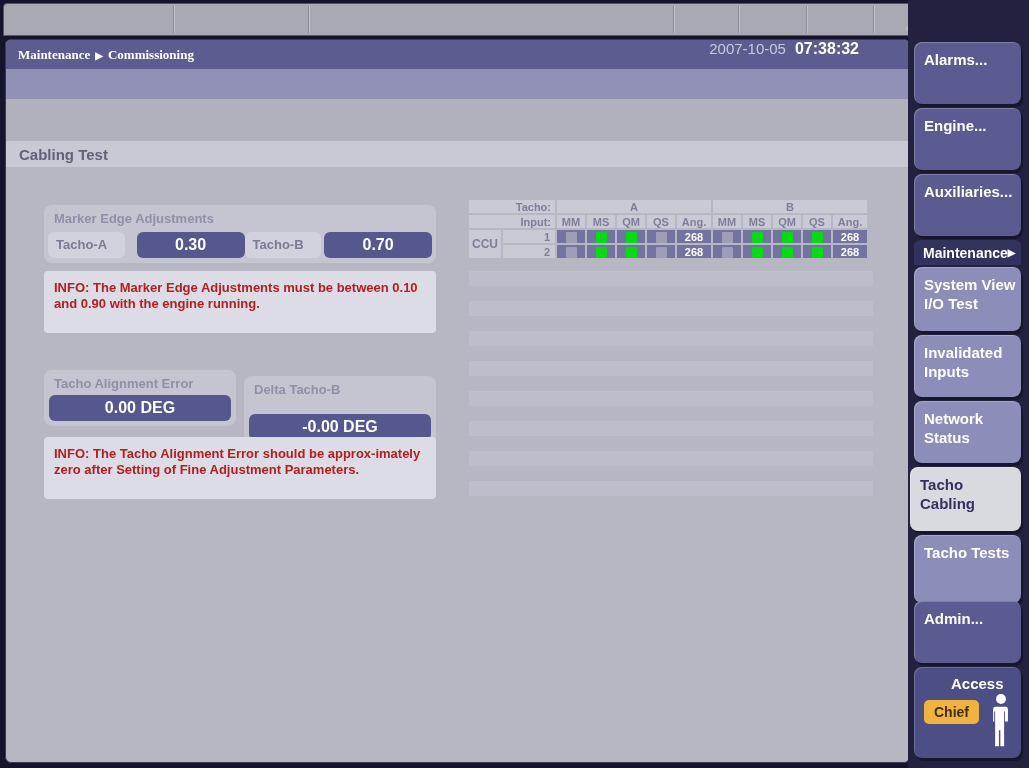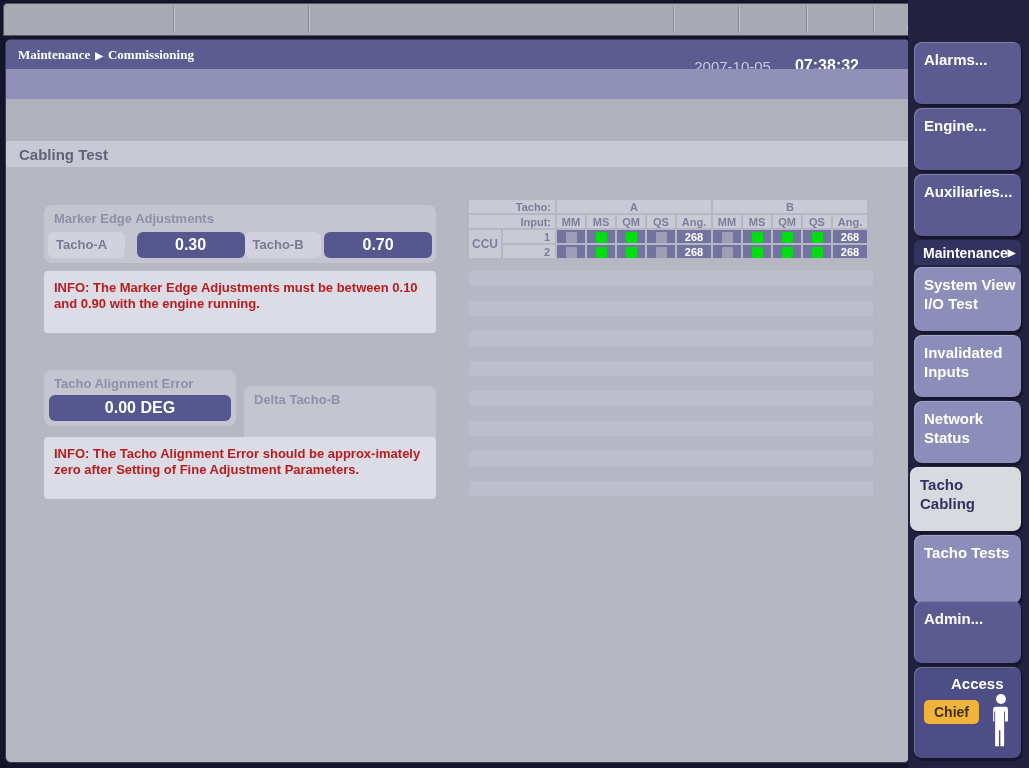--- a/index.html
+++ b/index.html
@@ -29,21 +29,21 @@
   }
   
   .main{
     position:absolute;left:5px;top:39px;width:903px;height:722px;
     background:#b7b7c4;border-radius:6px;border:1px solid #3a3a55;overflow:hidden;
   }
   .hdrbar{position:absolute;left:0;top:0;right:0;height:29px;background:#5c5c90;
     display:flex;align-items:center;}
   .crumb{color:#fff;font-weight:bold;font-size:13px;margin-left:12px;font-family:Liberation Serif, serif;}
   .crumb .arr{font-size:10px;margin:0 5px;}
-  .clock{position:absolute;right:50px;top:0;height:35px;display:flex;align-items:flex-end;gap:24px;}
+  .clock{position:absolute;right:50px;top:0;height:35px;display:flex;align-items:flex-start;gap:9px;}
   .cdate{color:#c9c9dd;font-size:15px;}
   .ctime{color:#fff;font-size:16px;font-weight:bold;}
   .subhdr{position:absolute;left:0;top:29px;right:0;height:30px;background:#9191b7;}
   .band{position:absolute;left:0;top:59px;right:0;height:42px;background:#b1b1be;}
   .titleband{position:absolute;left:0;top:101px;right:0;height:26px;background:#c9c9d5;
     display:flex;align-items:center;}
   .titleband span{color:#61617a;font-weight:bold;font-size:15px;margin-left:13px;}
   .content{position:absolute;left:0;top:127px;right:0;bottom:0;}
   
   .panel{position:absolute;background:#c5c5d2;border-radius:8px;}
@@ -173,22 +173,23 @@
       </div>
     </div>
 
     <div class="infobox" style="left:38px;top:104px;width:392px;height:62px;">INFO: The Marker Edge Adjustments  must be between 0.10 and 0.90 with the engine running.</div>
 
     <div class="panel vpanel" style="left:38px;top:203px;width:192px;height:56px;">
       <div class="ptitle">Tacho Alignment Error</div>
       <div class="vchip">0.00 DEG</div>
     </div>
 
-    <div class="panel vpanel" style="left:238px;top:219px;width:192px;height:69px;">
+    <div class="panel vpanel" style="left:238px;top:209px;width:192px;height:69px;">
       <div class="ptitle">Delta Tacho-B</div>
+      <div class="vchip">-0.00 DEG</div>
     </div>
 
     <div class="infobox" style="left:38px;top:270px;width:392px;height:62px;">INFO: The Tacho Alignment Error should be approx-imately zero after Setting of Fine Adjustment Parameters.</div>
 
     <table class="ttable" style="position:absolute;left:461px;top:31px;" id="tacho-grid">
         <colgroup>
           <col style="width:32px">
           <col style="width:52px">
           <col style="width:28px">
           <col style="width:28px">

